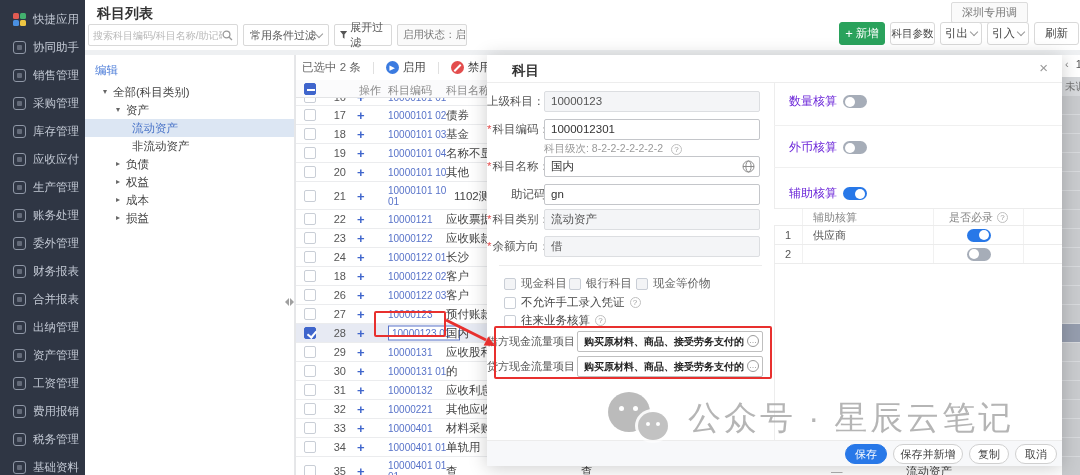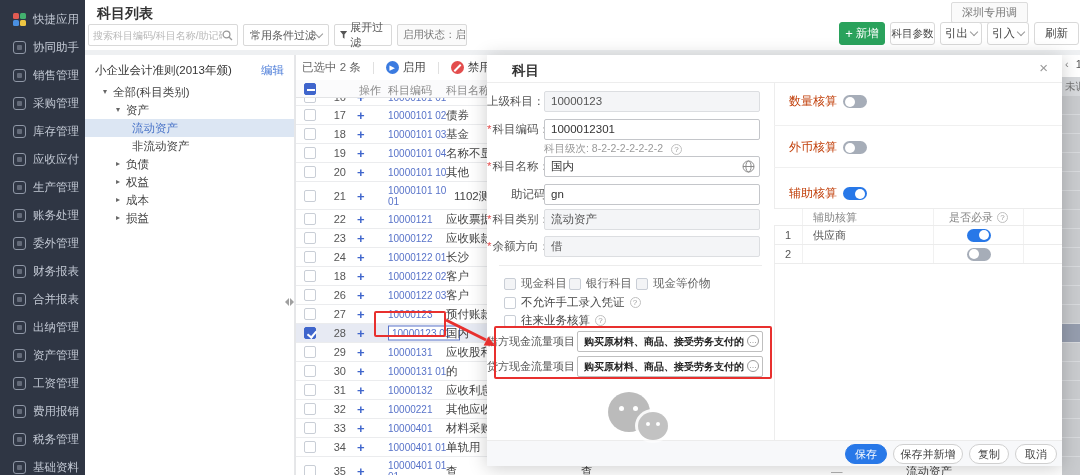--- a/index.html
+++ b/index.html
@@ -110,21 +110,21 @@
   .fld-input{position:absolute;left:57px;width:216px;height:21px;border:1px solid #c4c6ca;border-radius:2px;background:#fff;font-size:11.5px;color:#333;line-height:19px;padding:0 6px;white-space:nowrap;overflow:hidden}
   .fld-input.dis{background:#f4f5f7;border-color:#dcdee1;color:#555}
   .fld-icon{position:absolute;right:4px;top:3px}
   #level-note{position:absolute;left:57px;top:87px;font-size:10.5px;color:#9a9a9a;display:flex;align-items:center;gap:8px;white-space:nowrap}
   #left-div2{position:absolute;left:12px;width:263px;top:210px;border-top:1px solid #ececec}
   .mchk{position:absolute;display:flex;align-items:center;gap:5px;font-size:11.5px;color:#666;white-space:nowrap}
   .cf-label{position:absolute;left:0;width:88px;text-align:right;font-size:11px;color:#555;line-height:21px;white-space:nowrap}
   .cf-field{position:absolute;left:90px;width:186px;height:21px;border:1px solid #bfbfbf;border-radius:2px;background:#fff}
   .cf-text{position:absolute;left:6px;right:18px;top:0;font-size:10px;font-weight:600;color:#222;line-height:19px;white-space:nowrap;overflow:hidden}
   .cf-field .ell{position:absolute;right:3px;top:3px}
-  .rt-toggle{position:absolute;display:flex;align-items:center;gap:6px;font-size:12px;color:#c2410c;white-space:nowrap}
+  .rt-toggle{position:absolute;display:flex;align-items:center;gap:6px;font-size:12px;color:#6d28d9;white-space:nowrap}
   .rt-sep{position:absolute;left:287px;right:0;border-top:1px solid #f0f0f0}
   #aux-table{position:absolute;left:287px;right:0;top:153px;font-size:11px;color:#555}
   .aux-row{display:flex;height:19px;border-bottom:1px solid #ececec;align-items:center}
   .aux-row.head{height:18px;border-top:1px solid #ececec;color:#888;background:#fff}
   .aux-c1{width:29px;text-align:center;border-right:1px solid #f1f1f1;align-self:stretch;line-height:18px}
   .aux-c2{width:131px;padding-left:10px;border-right:1px solid #f1f1f1;align-self:stretch;line-height:18px;display:flex;align-items:center;gap:4px}
   .aux-c3{width:90px;display:flex;align-items:center;justify-content:center;gap:4px;border-right:1px solid #f1f1f1;align-self:stretch}
   #modal-footer{position:absolute;left:0;right:0;bottom:0;height:26px;background:#f7f8fa;border-top:1px solid #ececec}
   .mf-btn{position:absolute;top:3px;height:20px;border:1px solid #d0d0d0;border-radius:10px;background:#fff;font-size:11px;color:#444;display:flex;align-items:center;justify-content:center;cursor:pointer;font-family:inherit}
   #mf-save{left:358px;width:42px;background:#2878e8;border-color:#2878e8;color:#fff}
@@ -275,21 +275,20 @@
     <span class="chev"></span>
   </button>
   <button id="btn-refresh" class="tb-btn">
     <span>刷新</span>
   </button>
 </div>
 <div id="content-gap"></div>
 
 <div id="tree-panel">
   <div id="tree-head">
-    <span id="tree-title">小企业会计准则(2013年颁)</span>
     <span id="tree-edit">编辑</span>
   </div>
   <div id="tree-list">
       <div class="tree-item">
         <span class="tri" style="left: 18px;">▾</span>
         <span style="position: absolute; left: 28px; top: 0px;">全部(科目类别)</span>
       </div>
       <div class="tree-item">
         <span class="tri" style="left: 31px;">▾</span>
         <span style="position: absolute; left: 41px; top: 0px;">资产</span>
@@ -563,13 +562,14 @@
 <svg id="red-arrow" width="70" height="45">
   <line x1="6" y1="8" x2="46" y2="28" stroke="#e8302e" stroke-width="3"></line>
   <polygon points="55,34 43.7,33.4 48.3,24.6" fill="#e8302e"></polygon>
 </svg>
 
 <div id="watermark">
   <div id="wx-icon">
     <span class="wx-big"></span>
       <span class="wx-small"></span>
   </div>
+  <span id="wm-text">公众号 · 星辰云笔记</span>
 </div>
 
 </body></html>

